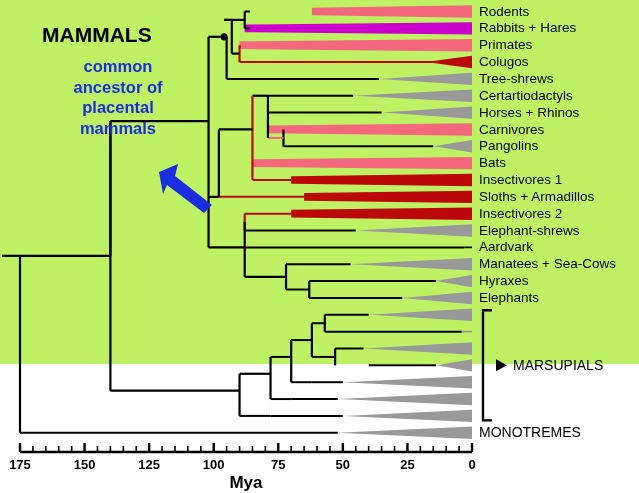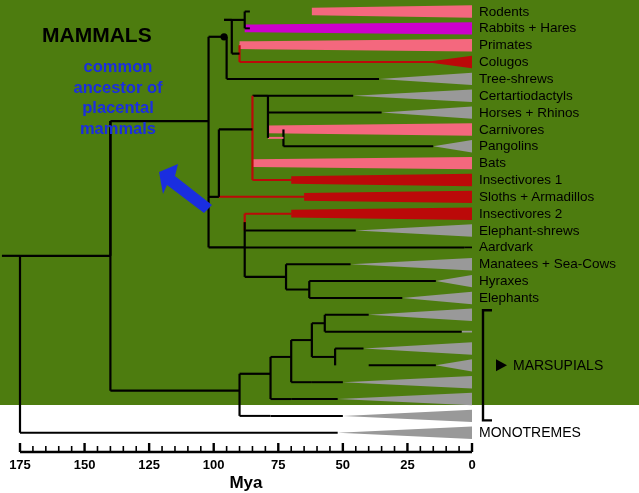--- a/index.html
+++ b/index.html
@@ -1,17 +1,17 @@
 <!DOCTYPE html>
 <html><head>
 <meta charset="utf-8">
 <style>
   html,body{margin:0;padding:0;background:#fff;}
   body{width:639px;height:493px;overflow:hidden;font-family:"Liberation Sans",sans-serif;}
-  #stage{position:relative;width:639px;height:405px;background:#4d7c0f;}
+  #stage{position:relative;width:639px;height:364px;background:#bef264;}
   svg#tree{position:absolute;left:0;top:0;width:639px;height:493px;}
   .tiplabel{font-family:"Liberation Sans",sans-serif;font-size:13.5px;fill:#000;dominant-baseline:middle;}
   .grouplabel{font-family:"Liberation Sans",sans-serif;font-size:14px;fill:#000;dominant-baseline:middle;}
   .title{font-family:"Liberation Sans",sans-serif;font-size:21px;font-weight:bold;fill:#000;}
   .annot{font-family:"Liberation Sans",sans-serif;font-size:16.5px;font-weight:bold;fill:#1a2ee0;text-anchor:middle;}
   .axislab{font-family:"Liberation Sans",sans-serif;font-size:13px;font-weight:bold;fill:#000;text-anchor:middle;}
   .axistitle{font-family:"Liberation Sans",sans-serif;font-size:17px;font-weight:bold;fill:#000;text-anchor:middle;}
 </style>
 </head>
 <body>

